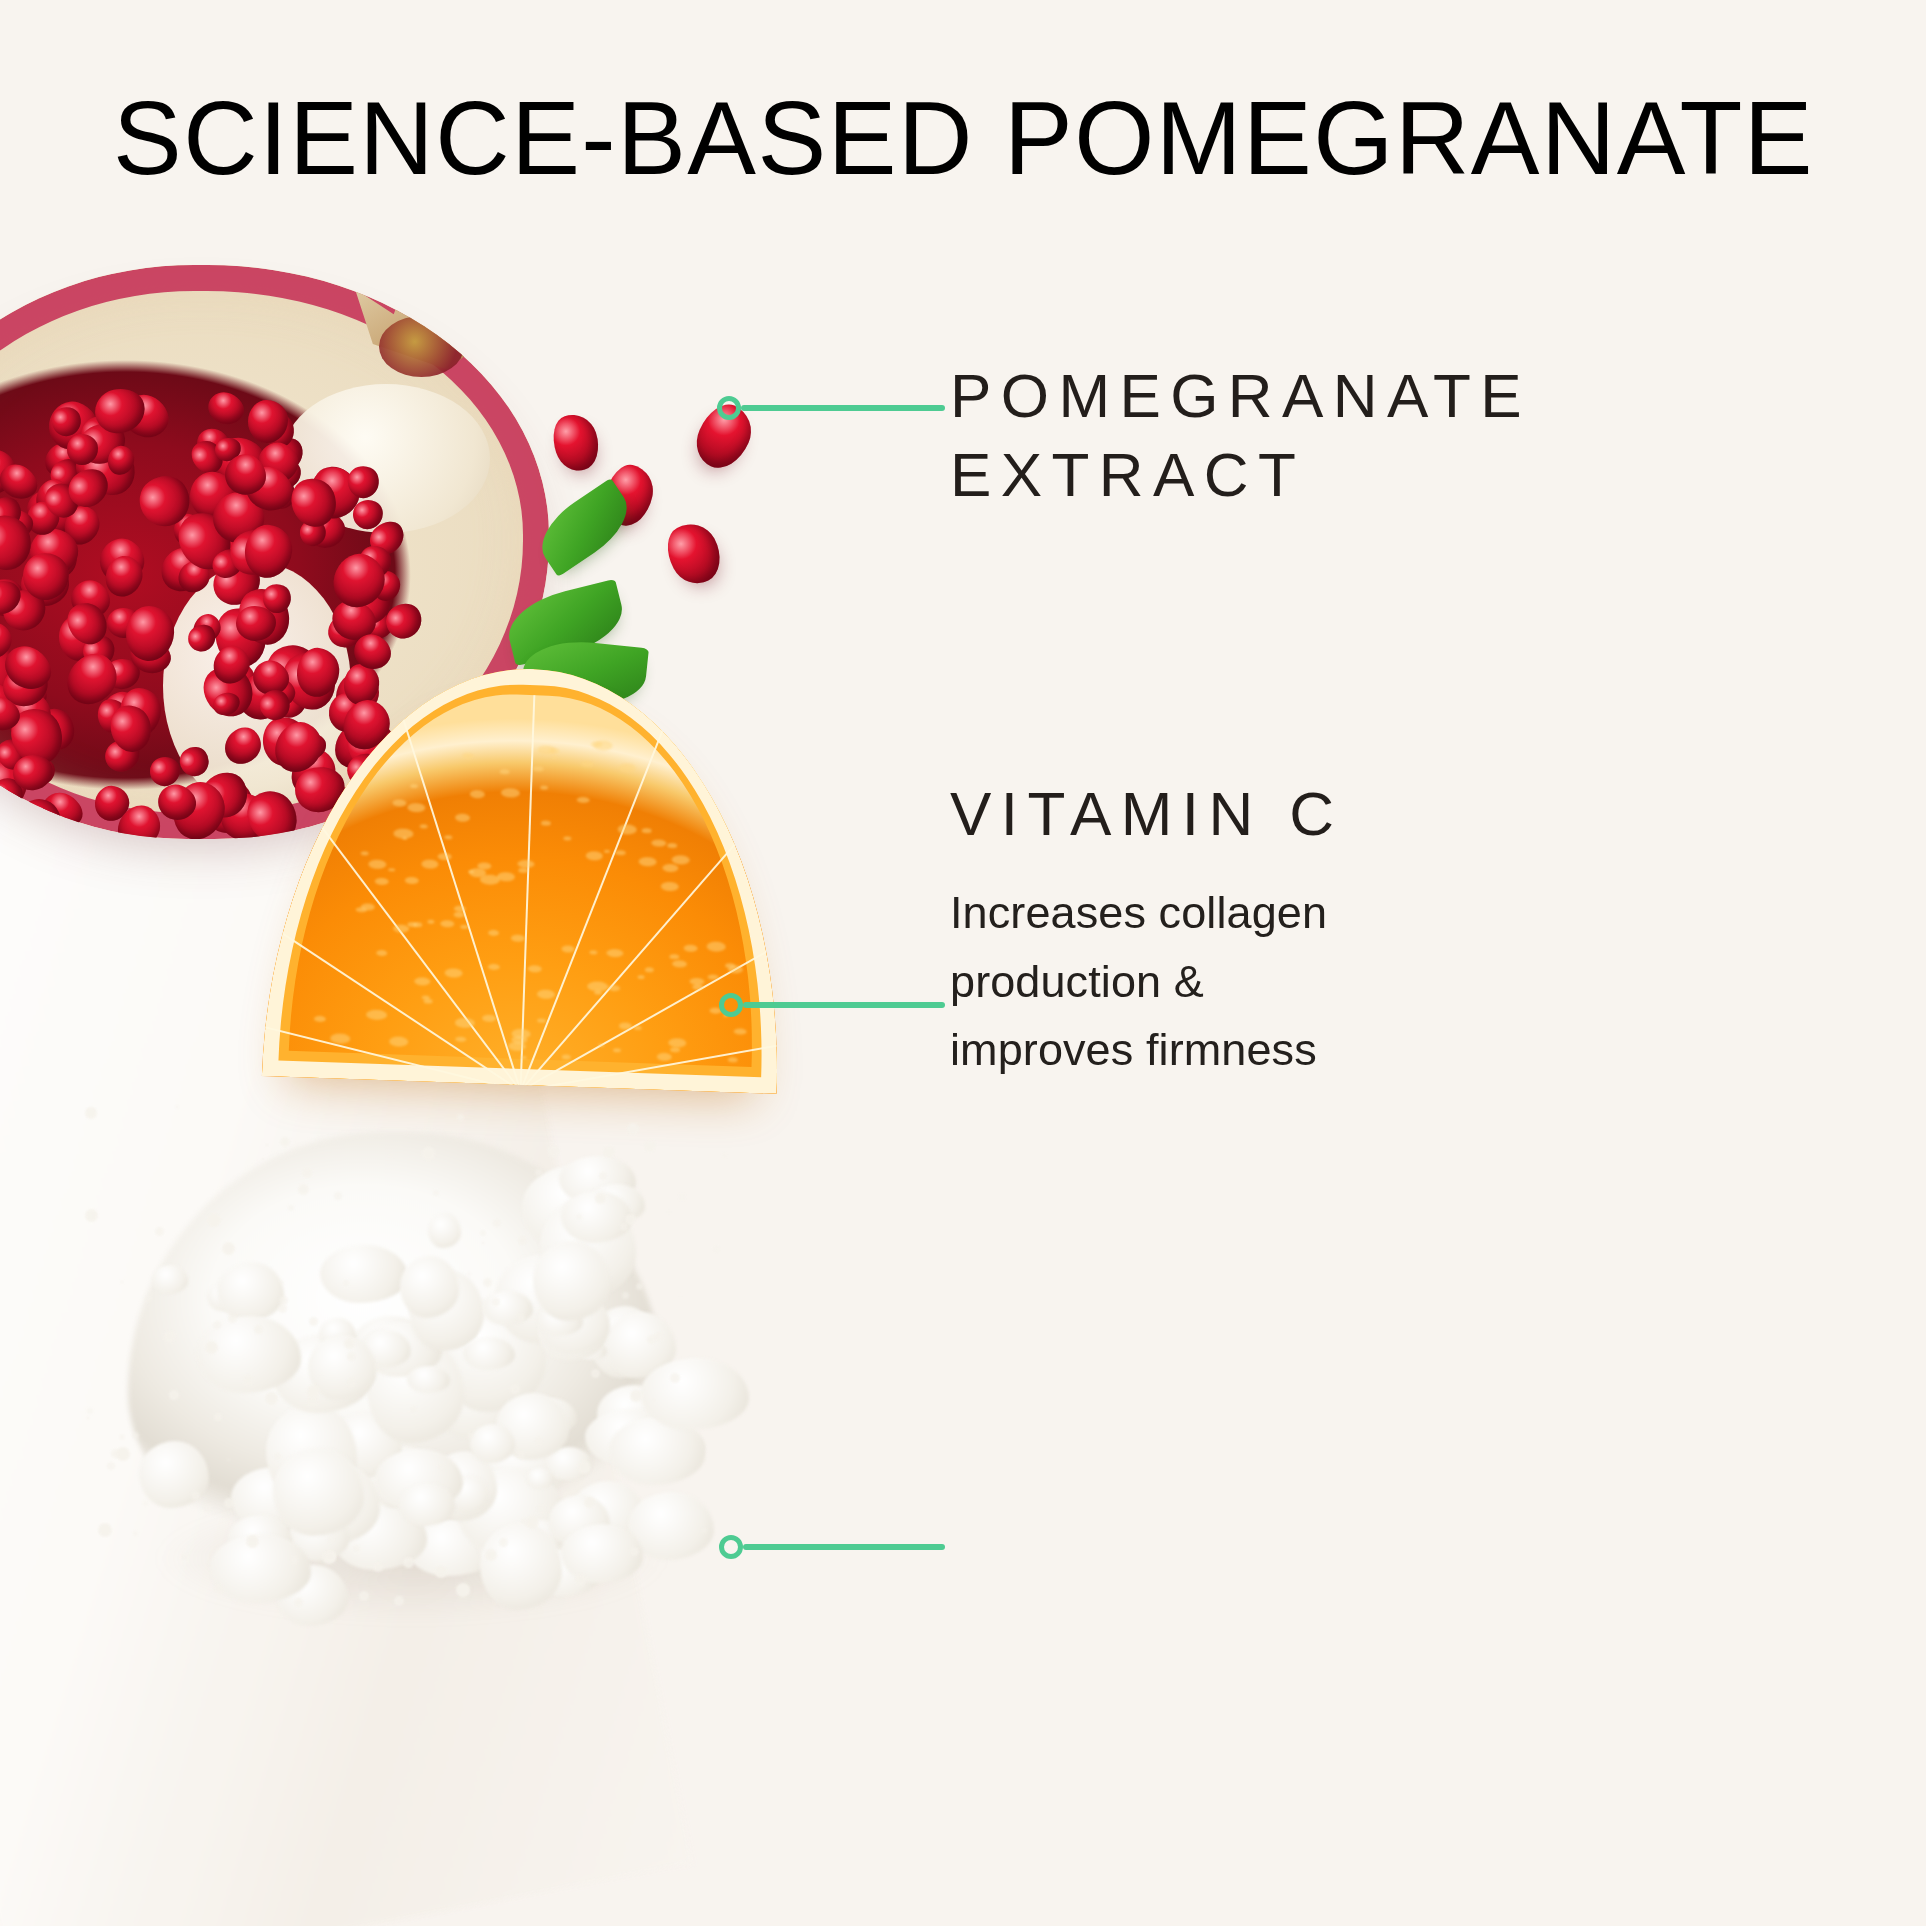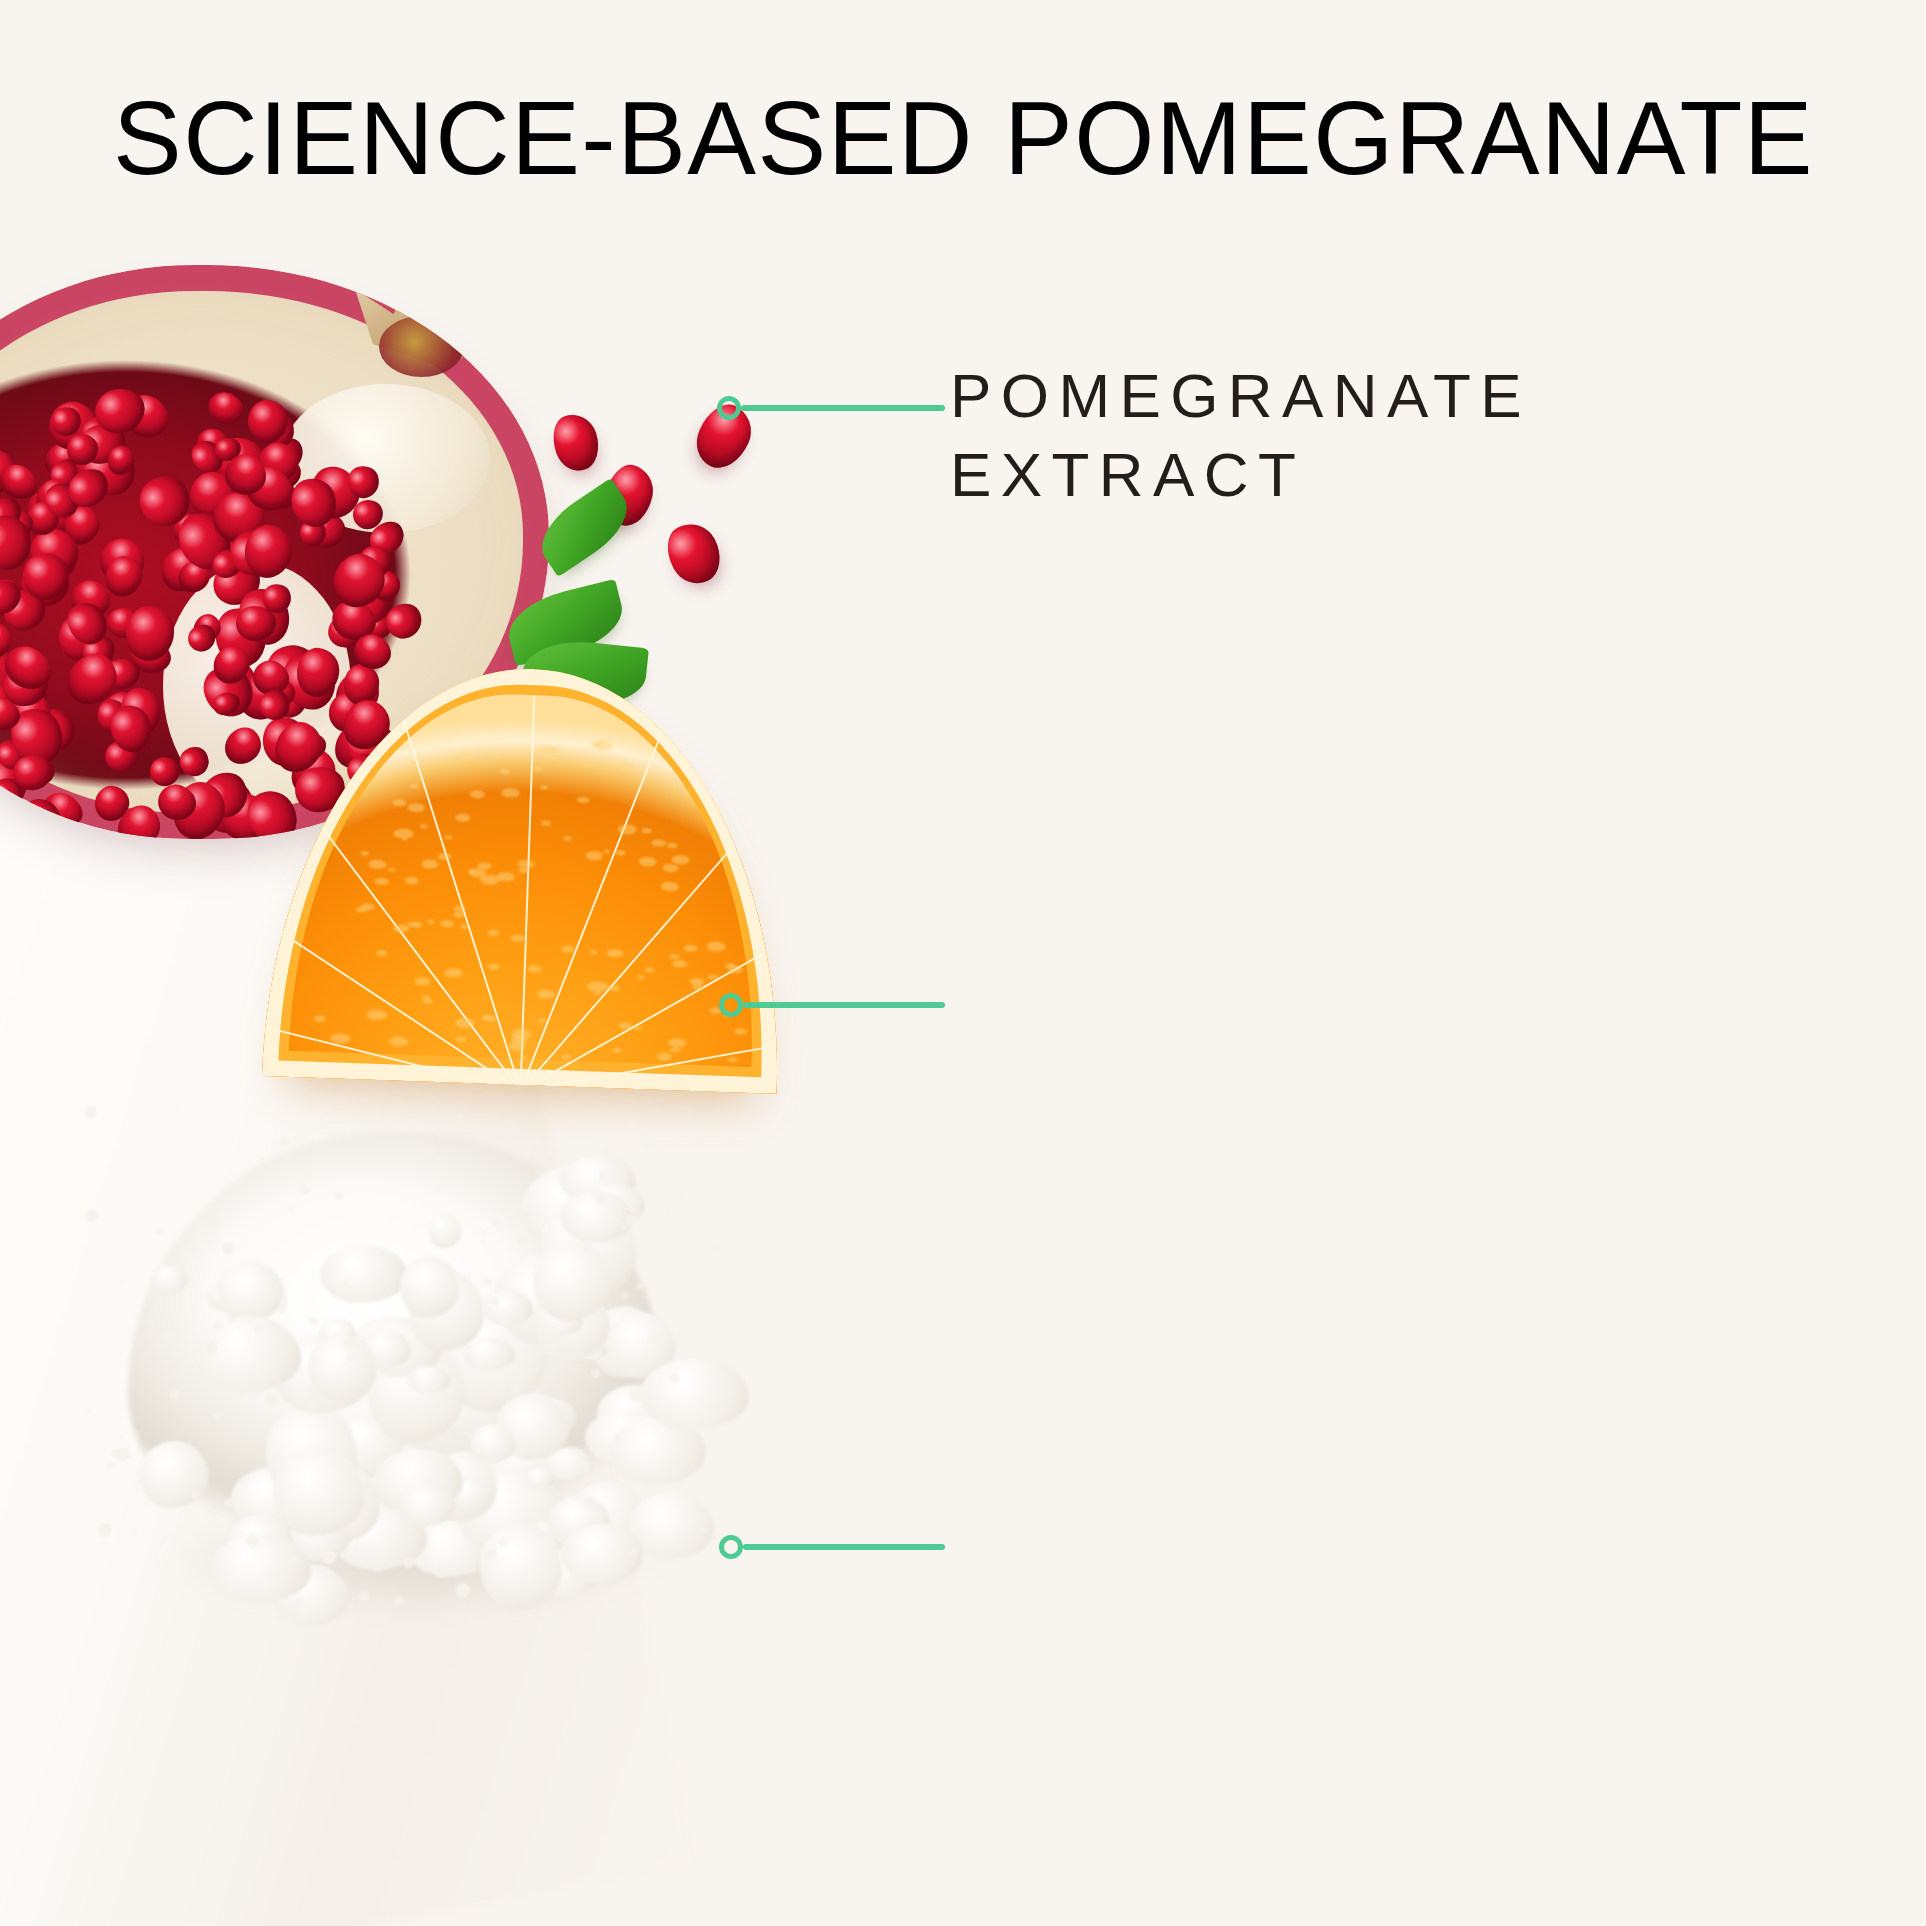--- a/index.html
+++ b/index.html
@@ -707,16 +707,22 @@
   <div class="connector" style="left:719px;top:1532px;width:226px;">
     <div class="dot"></div>
     <div class="line" style="width:202px;"></div>
   </div>
 
   <div class="block" style="top:356px;">
     <div class="heading">POMEGRANATE
 EXTRACT</div>
   </div>
 
+  <div class="block" style="top:774px;">
+    <div class="heading">VITAMIN C</div>
+    <div class="body">Increases collagen
+production &amp;
+improves firmness</div>
+  </div>
 
 
 </div>
 
 
 </body></html>

